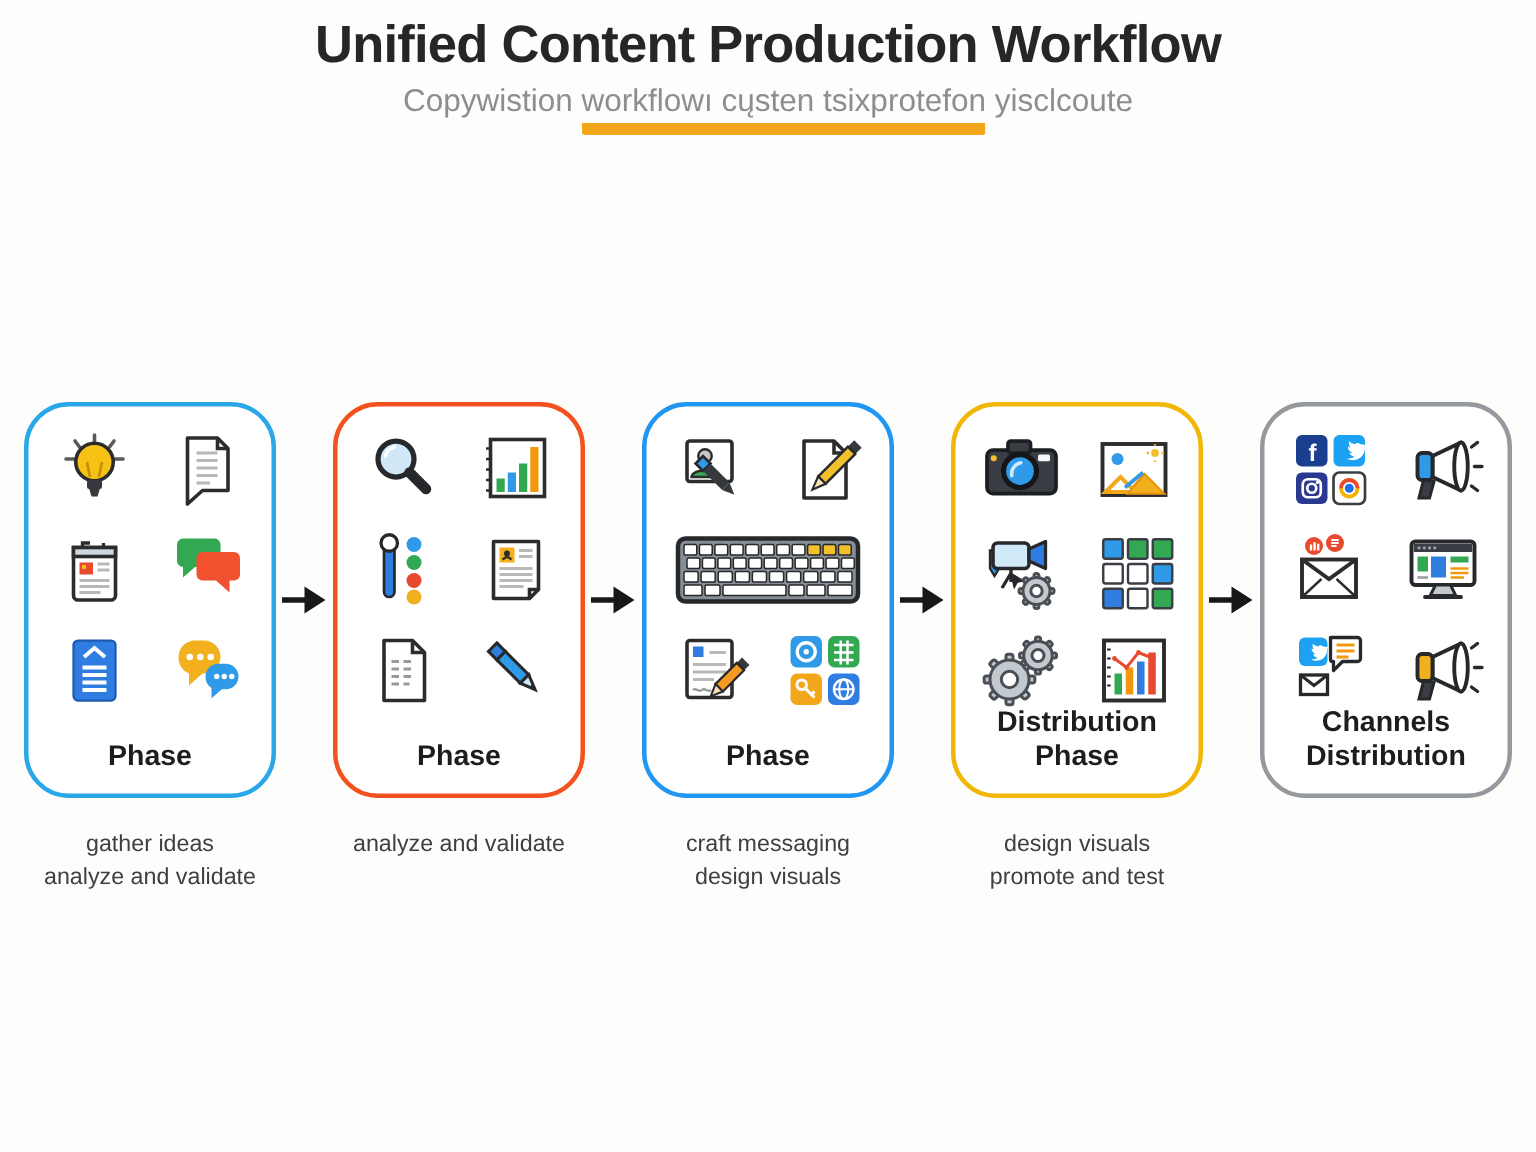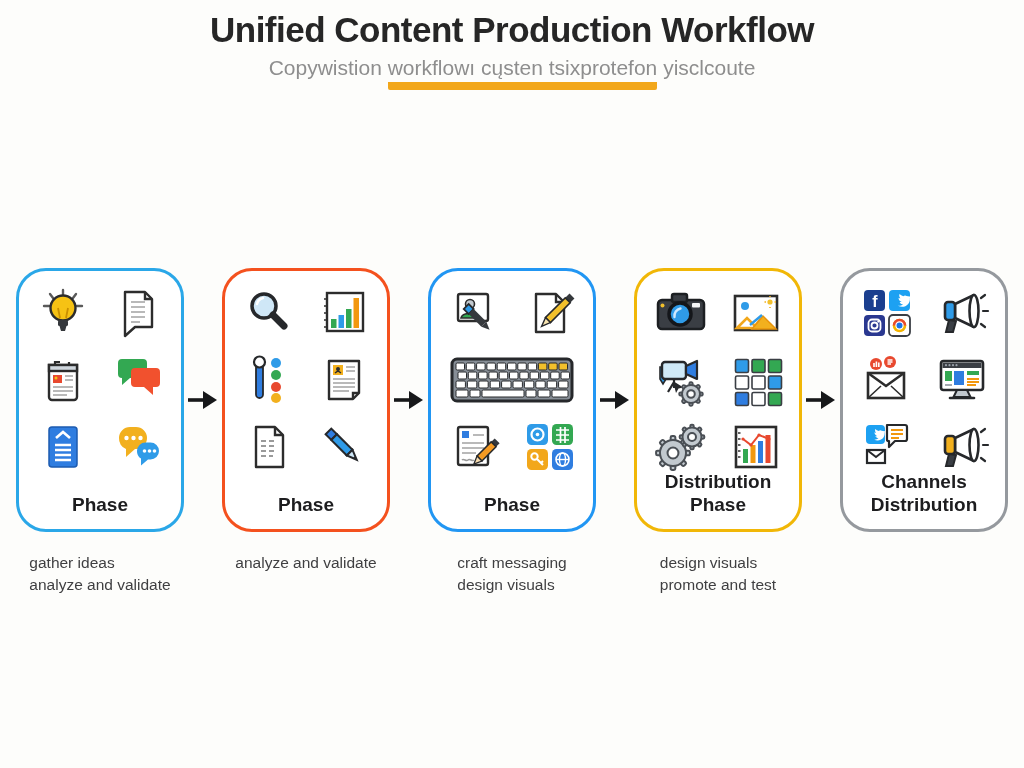--- a/index.html
+++ b/index.html
@@ -15,21 +15,21 @@
         align-items:flex-start;gap:2px;}
   .col{display:flex;flex-direction:column;align-items:center;width:168px;}
   .card{width:168px;height:264px;background:#fff;border:3.5px solid #ccc;border-radius:30px;
         box-sizing:border-box;position:relative;padding:10px 6px 50px;}
   .icon-grid{display:grid;grid-template-columns:1fr 1fr;row-gap:4px;justify-items:center;
              align-items:center;height:100%;}
   .icon-cell{width:60px;height:62px;display:flex;align-items:center;justify-content:center;}
   .icon-cell.wide{grid-column:1/-1;width:100%;}
   .card-label{position:absolute;left:4px;right:4px;bottom:13px;text-align:center;
               font-weight:700;font-size:19px;color:#1d1d1f;line-height:1.18;}
-  .caption{margin-top:20px;font-size:15.5px;color:#3f3f41;line-height:1.45;}
+  .caption{margin-top:20px;text-align:center;font-size:15.5px;color:#3f3f41;line-height:1.45;}
   .arrowbox{margin-top:120px;width:34px;display:flex;justify-content:center;flex:0 0 auto;}
   svg{display:block;}
 </style>
 </head>
 <body>
 
 <div class="canvas">
 
   <div class="header">
     <div class="title">Unified Content Production Workflow</div>

